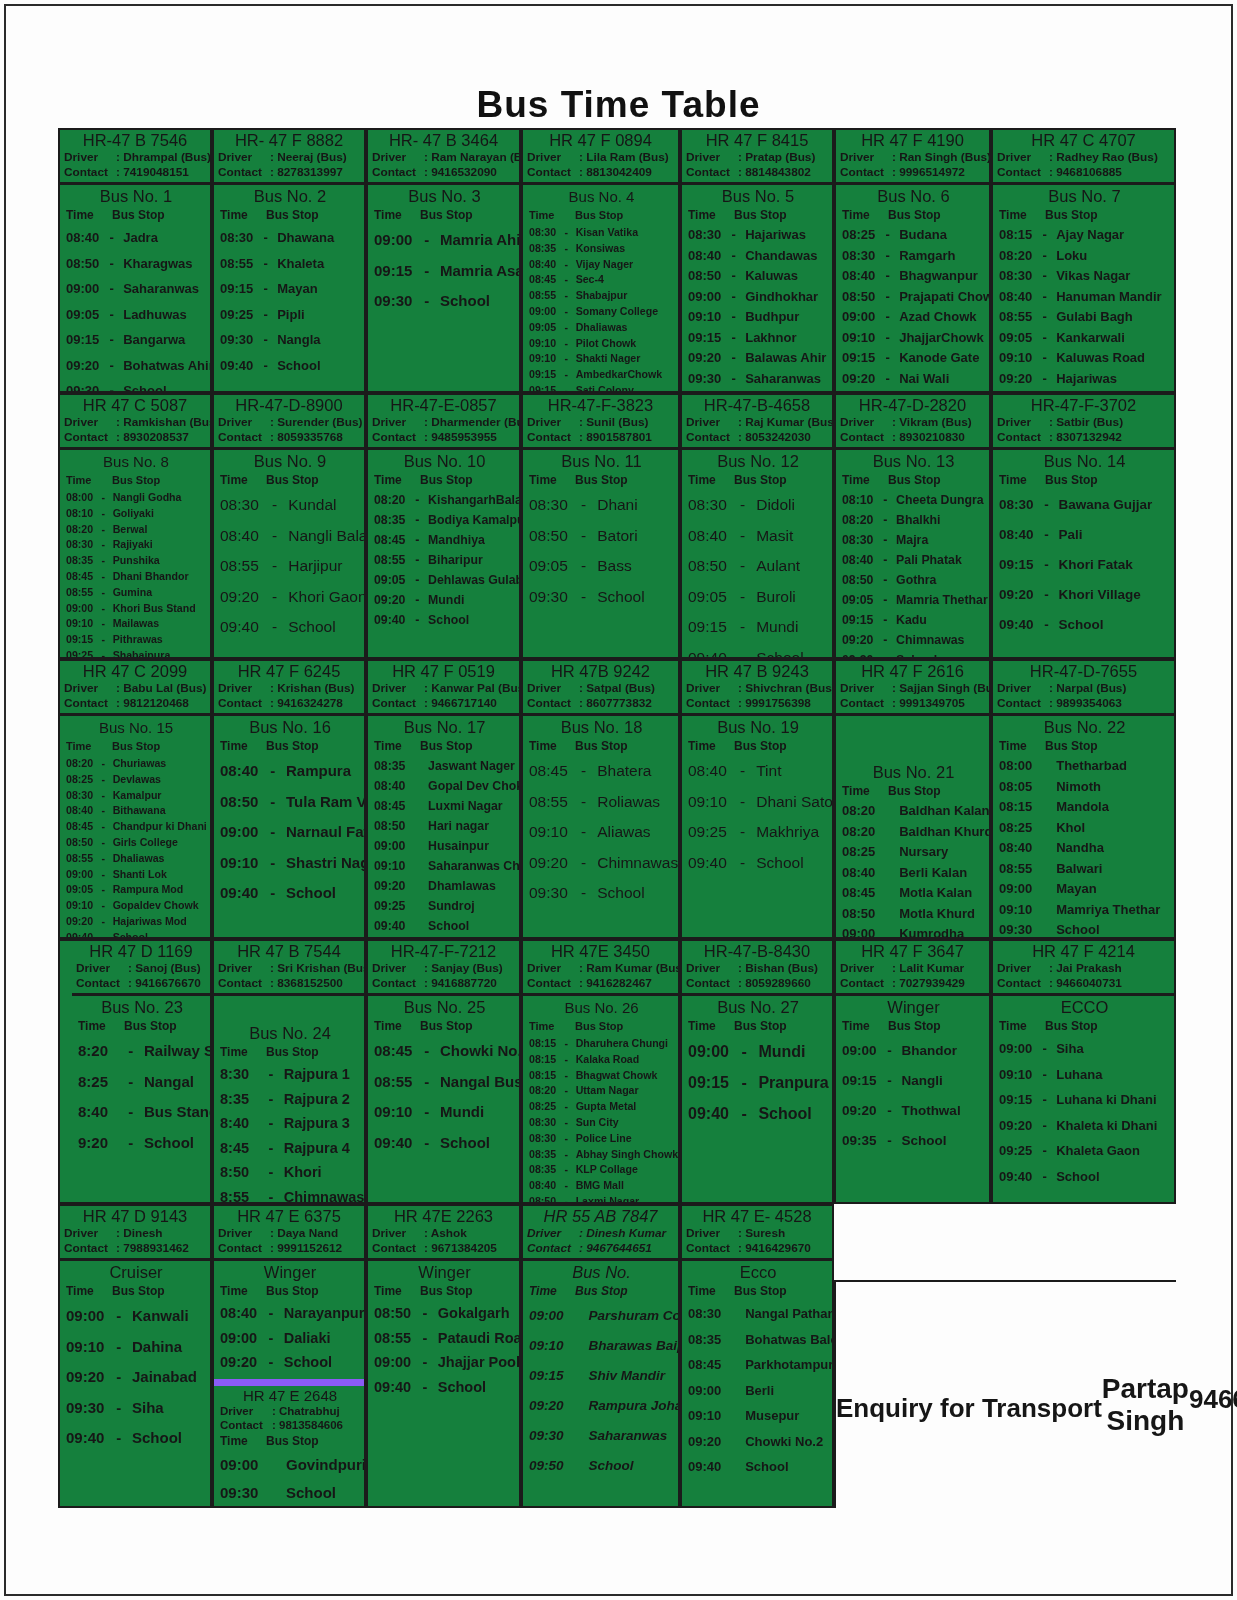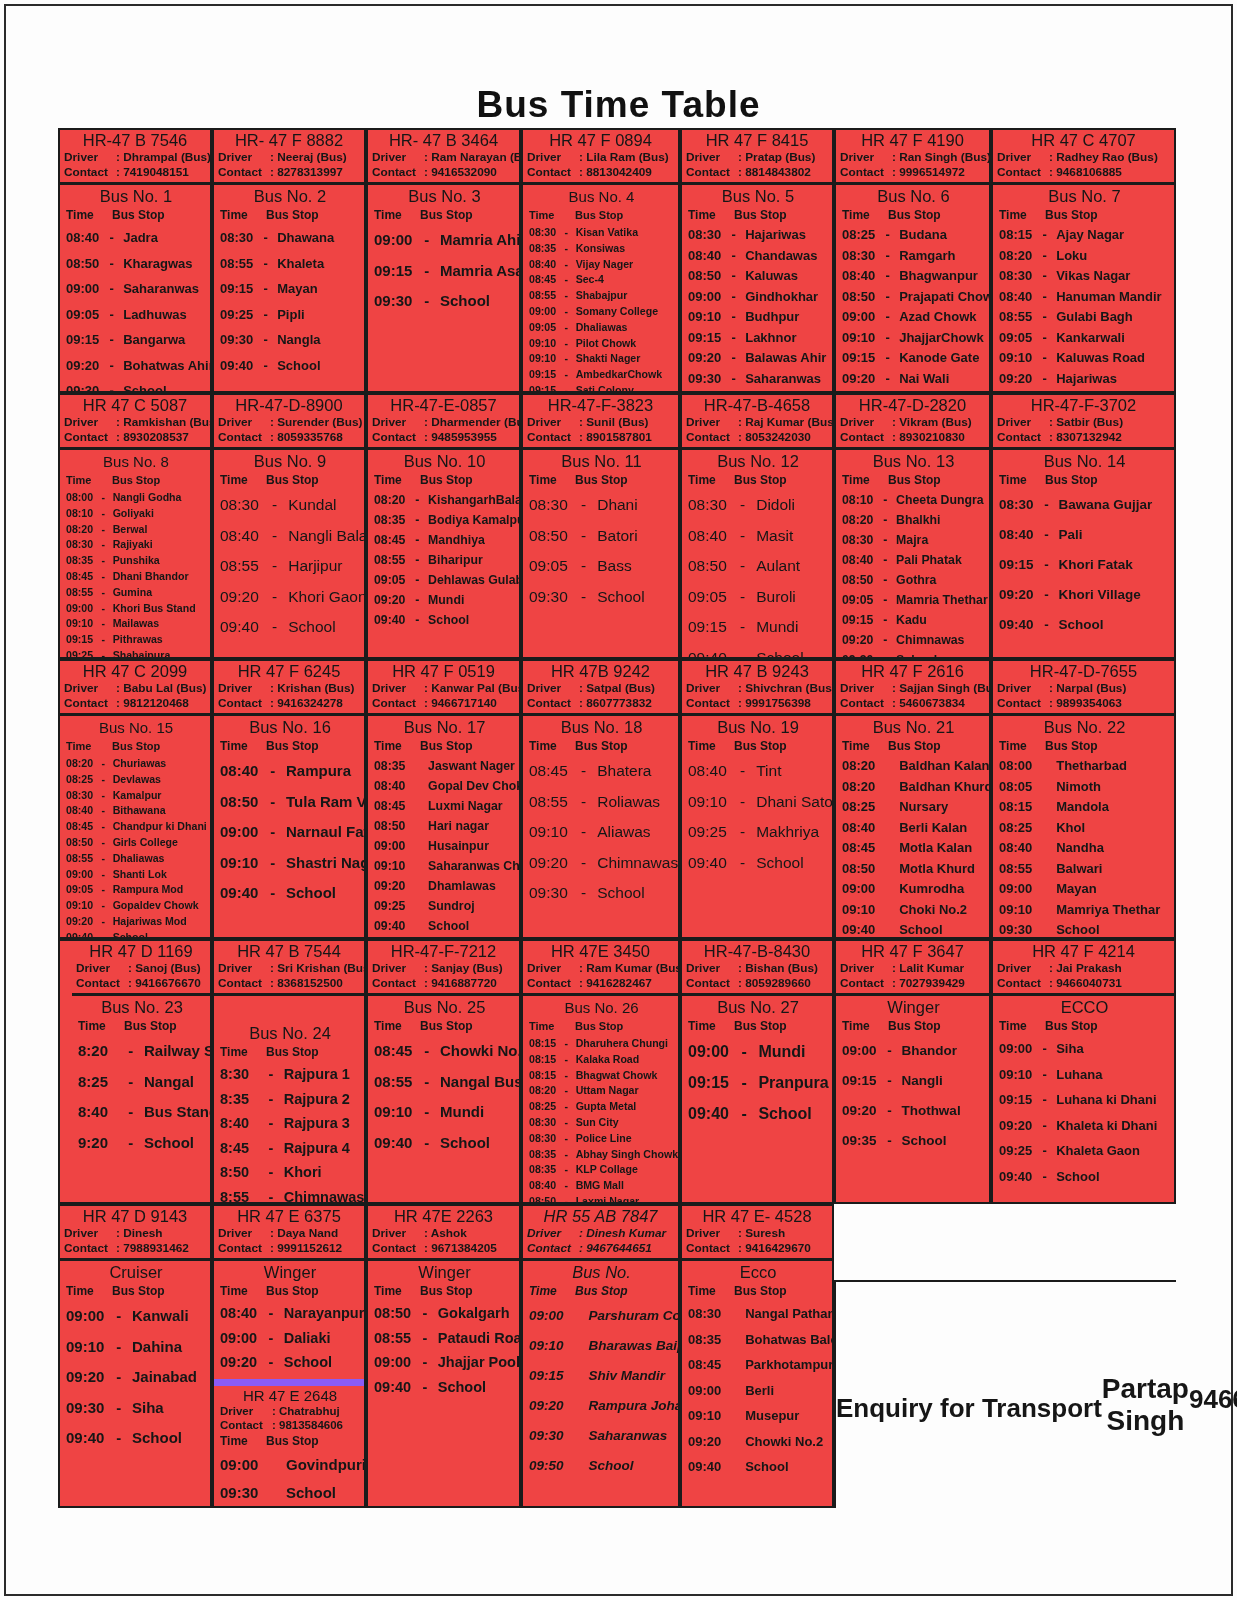--- a/index.html
+++ b/index.html
@@ -14,21 +14,21 @@
     text-align:center;margin:84px 0 0 0;font-size:37px;font-weight:700;
     letter-spacing:1px;color:#111;
   }
   .grid{
     position:absolute;left:58px;top:128px;width:1118px;
     display:grid;
     grid-template-columns:154px 154px 155px 159px 154px 157px 185px;
     grid-template-rows:265px 266px 280px 265px 304px;
   }
   .cell{
-    border:2px solid #1b1b1b;background:#ef4444;display:flex;flex-direction:column;
+    border:2px solid #1b1b1b;background:#15803d;display:flex;flex-direction:column;
     overflow:hidden;box-sizing:border-box;
   }
   .cell-head{border-bottom:3px solid #1b1b1b;padding:1px 4px 2px 4px;}
   .reg{font-size:16.5px;font-weight:400;text-align:center;white-space:nowrap;}
   .kv{display:flex;font-size:11.8px;font-weight:700;line-height:15px;white-space:nowrap;}
   .kv .k{width:52px;flex:none;}
   .cell-body{padding:1px 4px 2px 6px;flex:1;display:flex;flex-direction:column;}
   .bus-title{text-align:center;font-size:16.5px;font-weight:400;line-height:21px;white-space:nowrap;}
   .colhead{display:flex;font-size:12px;font-weight:700;line-height:16px;margin-bottom:2px;}
   .colhead .time{width:46px;flex:none;}
@@ -1172,30 +1172,30 @@
             <span class="s">Makhriya</span>
           </div>
           <div class="stop">
             <span class="t">09:40</span>
             <span class="d">-</span>
             <span class="s">School</span>
           </div>
         </div>
       </div>
     </div>
-    <div class="cell size-mdc" style="grid-area: 3 / 6;">
+    <div class="cell size-mdc" style="grid-area: 3 / 6; gap: 45px;">
       <div class="cell-head">
         <div class="reg">HR 47 F 2616</div>
         <div class="kv">
           <span class="k">Driver</span>
           <span class="v">: Sajjan Singh (Bus)</span>
         </div>
         <div class="kv">
           <span class="k">Contact</span>
-          <span class="v">: 5460673834</span>
+          <span class="v">: 9991349705</span>
         </div>
       </div>
       <div class="cell-body">
         <div class="bus-title">Bus No. 21</div>
         <div class="colhead">
           <span class="time">Time</span>
           <span class="bstop">Bus Stop</span>
         </div>
         <div class="stops">
           <div class="stop">

